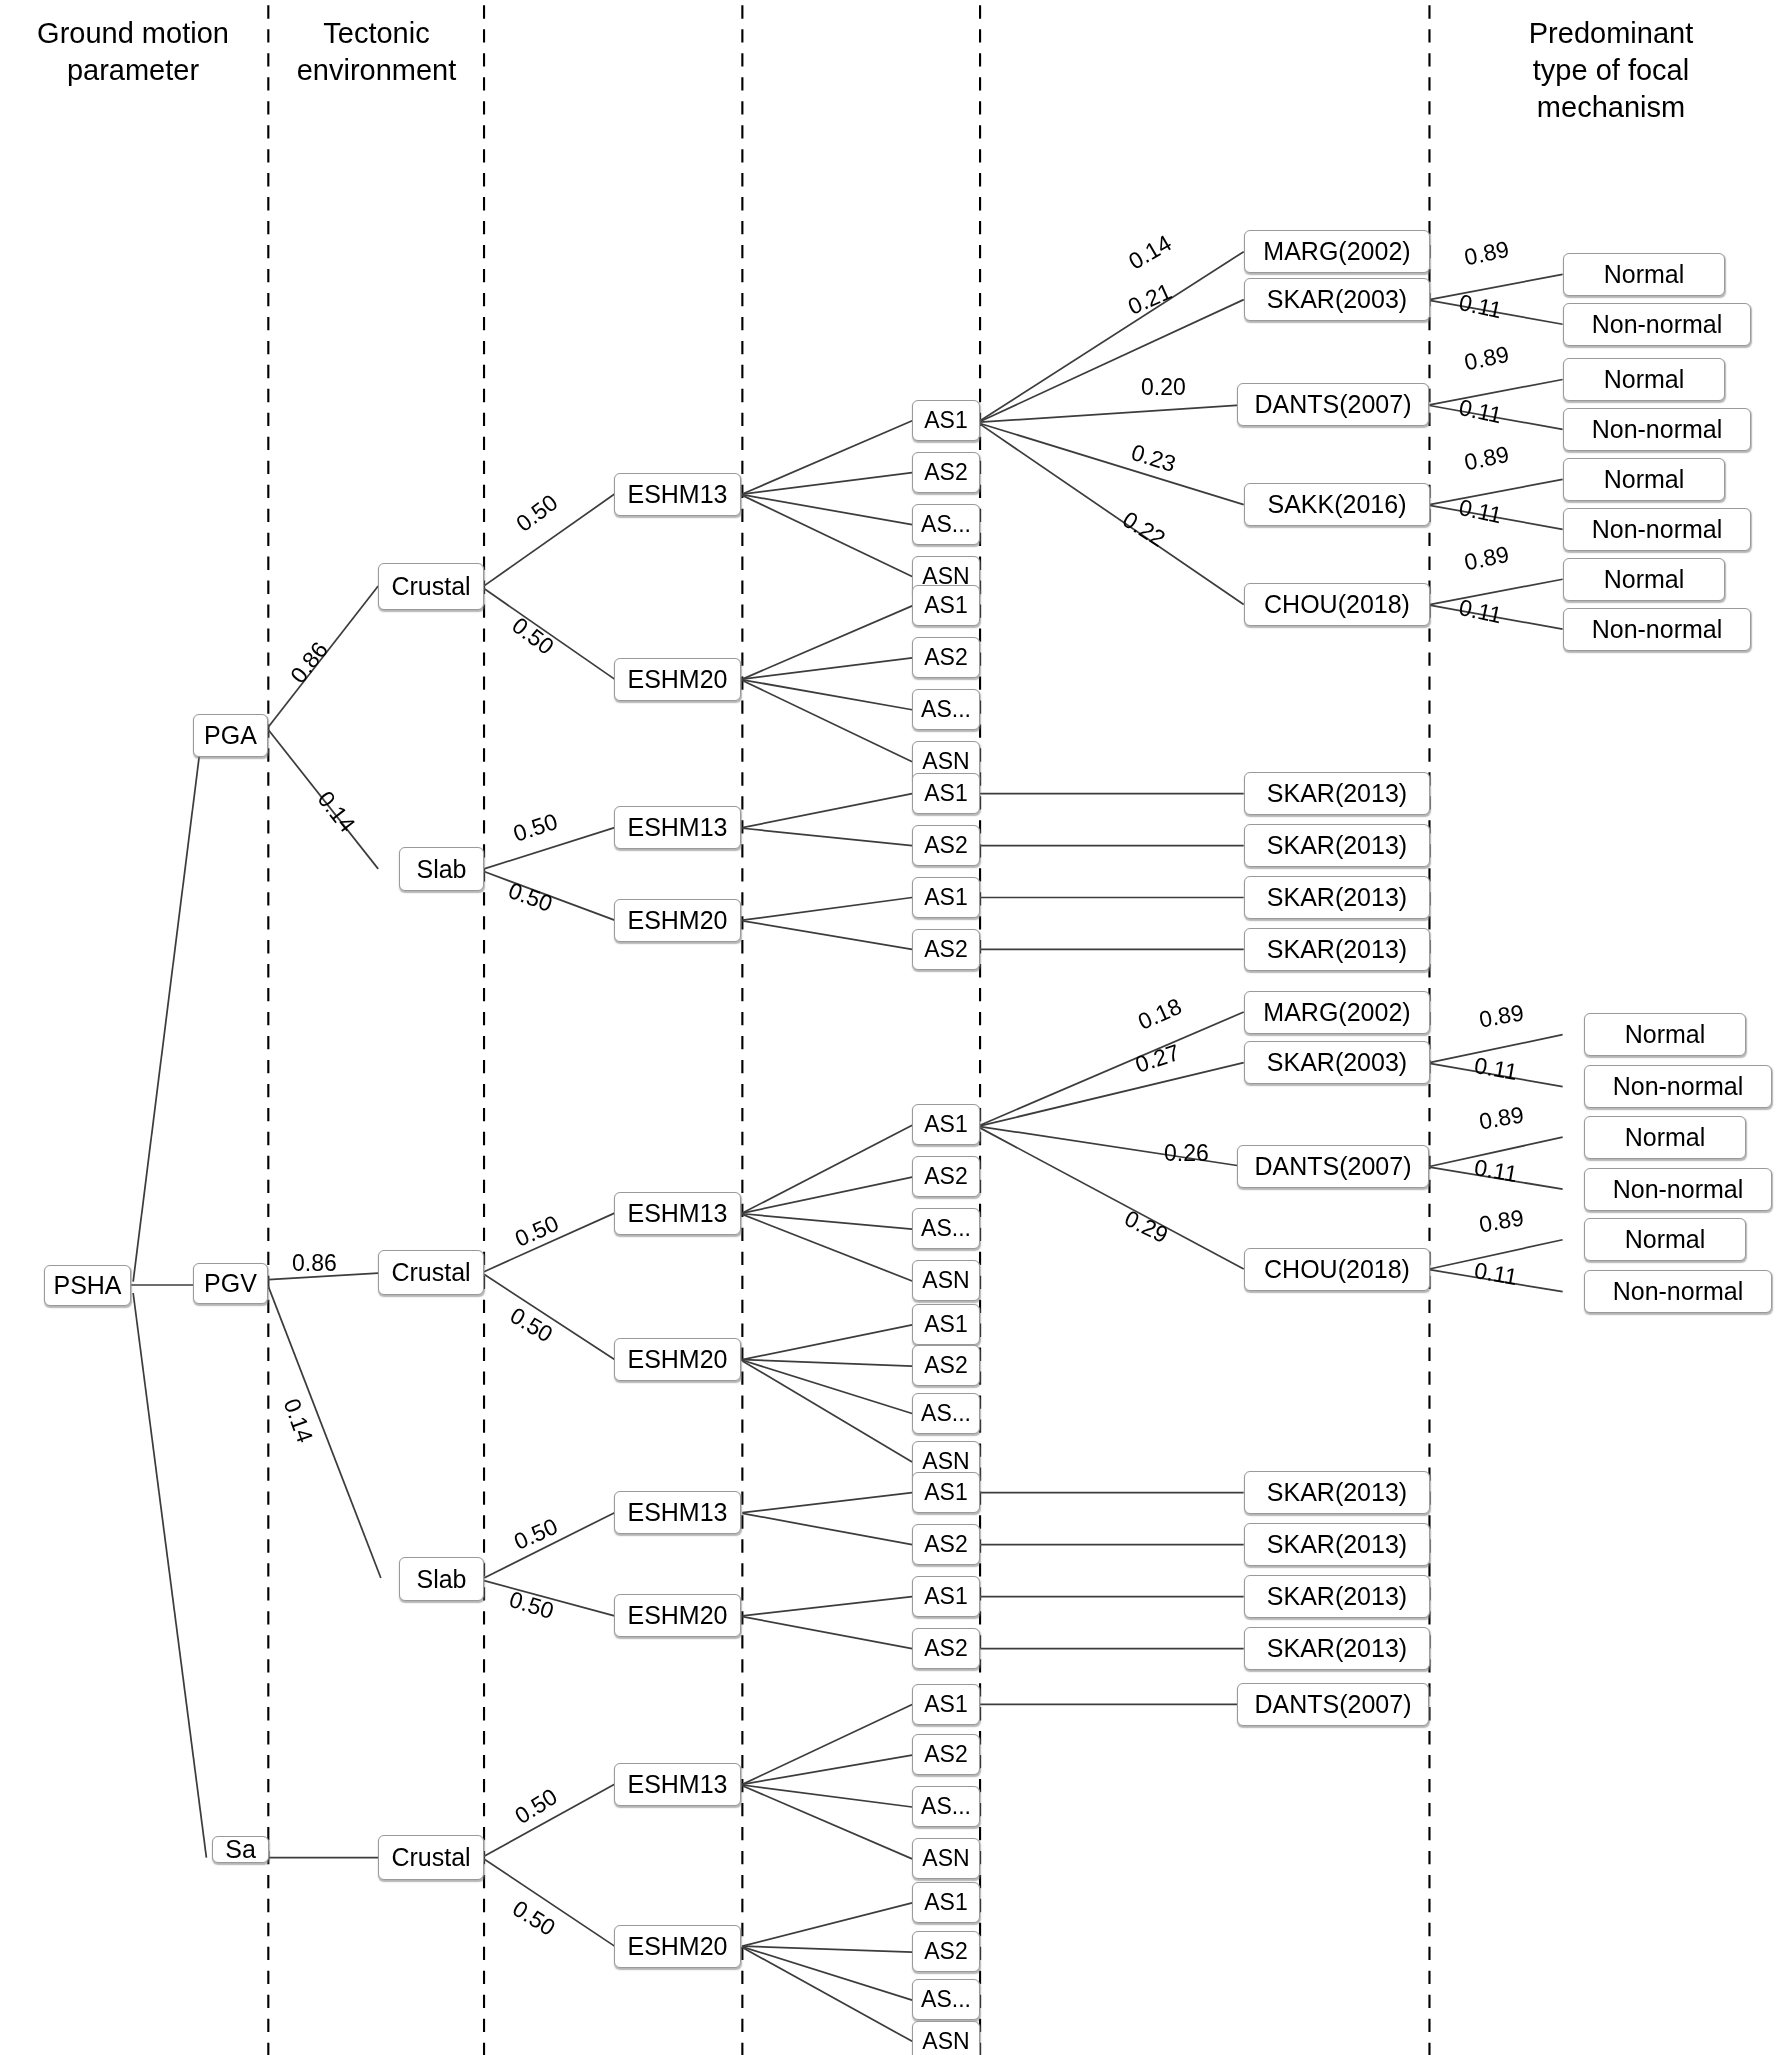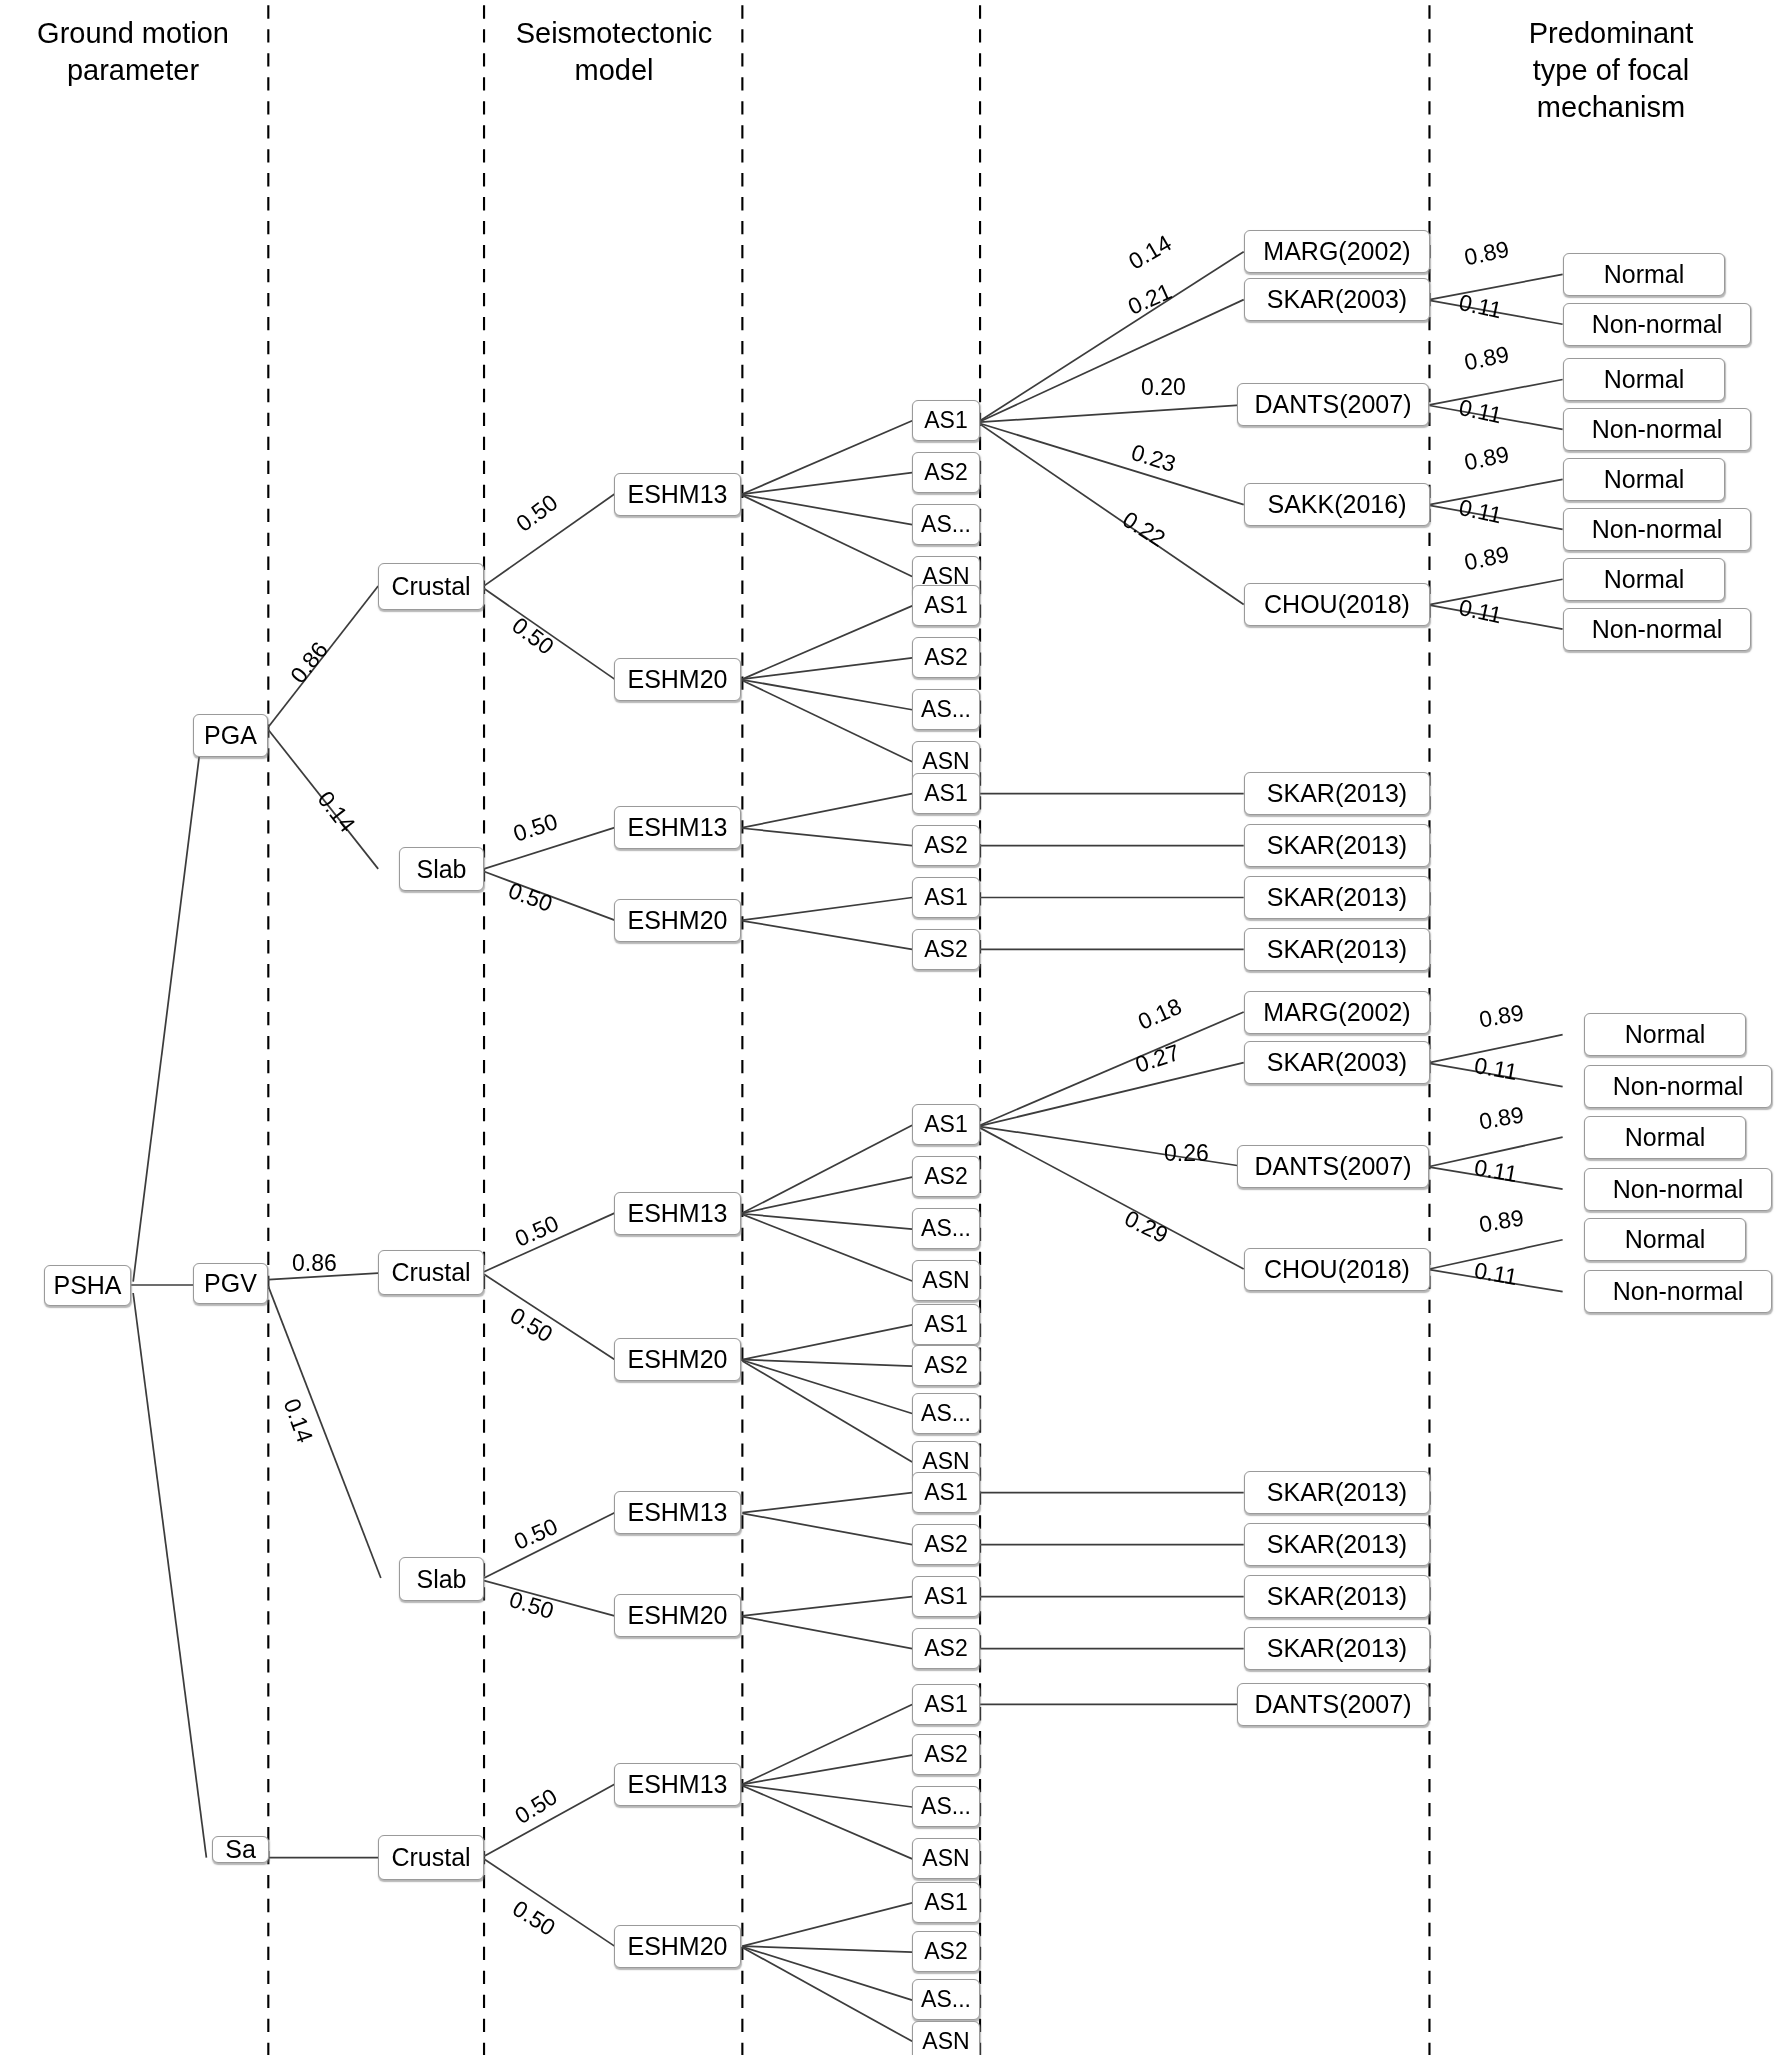--- a/index.html
+++ b/index.html
@@ -24,22 +24,22 @@
     font-size:23px;white-space:nowrap;transform-origin:0 0;
   }
 </style>
 </head>
 <body>
 
 <div id="root">
 
   <div class="colhdr" style="left:0px;top:14.6px;width:266px;">Ground motion
 parameter</div>
-  <div class="colhdr" style="left:486px;top:14.6px;width:256px;">Seismotectonic
-model</div>
+  <div class="colhdr" style="left:270px;top:14.6px;width:213px;">Tectonic
+environment</div>
   <div class="colhdr" style="left:1431px;top:14.6px;width:360px;">Predominant
 type of focal
 mechanism</div>
 
   <svg viewBox="0 0 2690 3088">
     <g stroke="#000" stroke-width="3.2" fill="none" stroke-dasharray="20 16">
       <line x1="403" y1="8" x2="403" y2="3088"></line>
       <line x1="727" y1="8" x2="727" y2="3088"></line>
       <line x1="1115" y1="8" x2="1115" y2="3088"></line>
       <line x1="1472" y1="8" x2="1472" y2="3088"></line>

